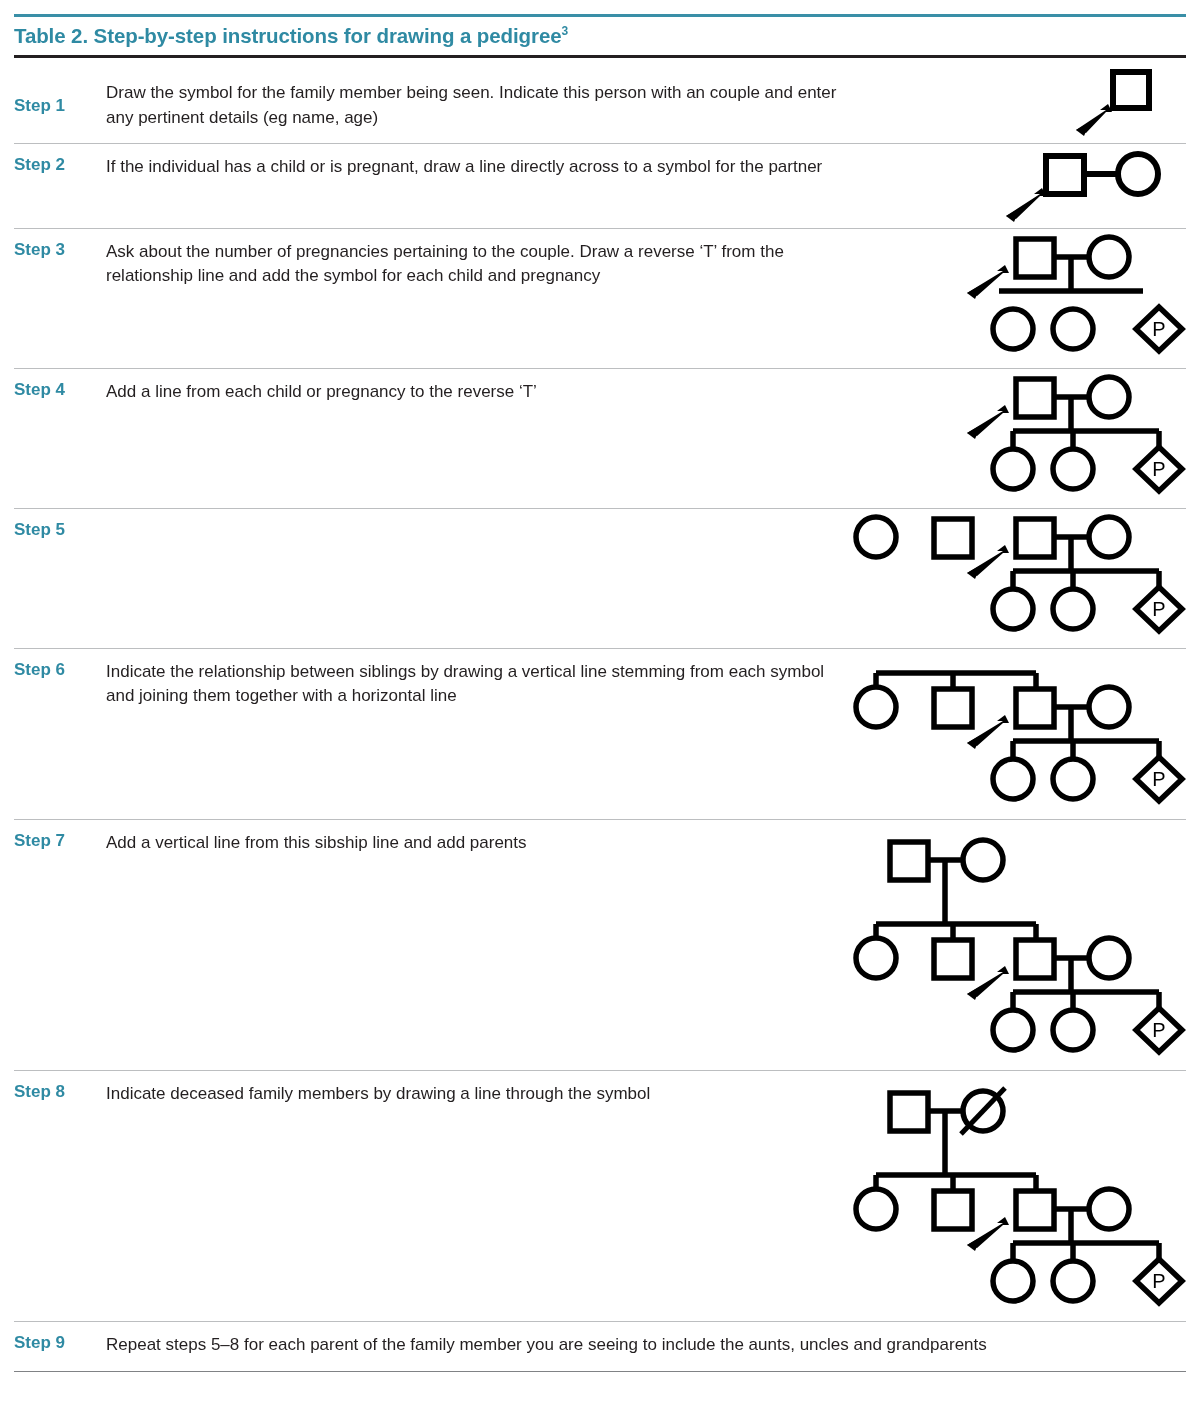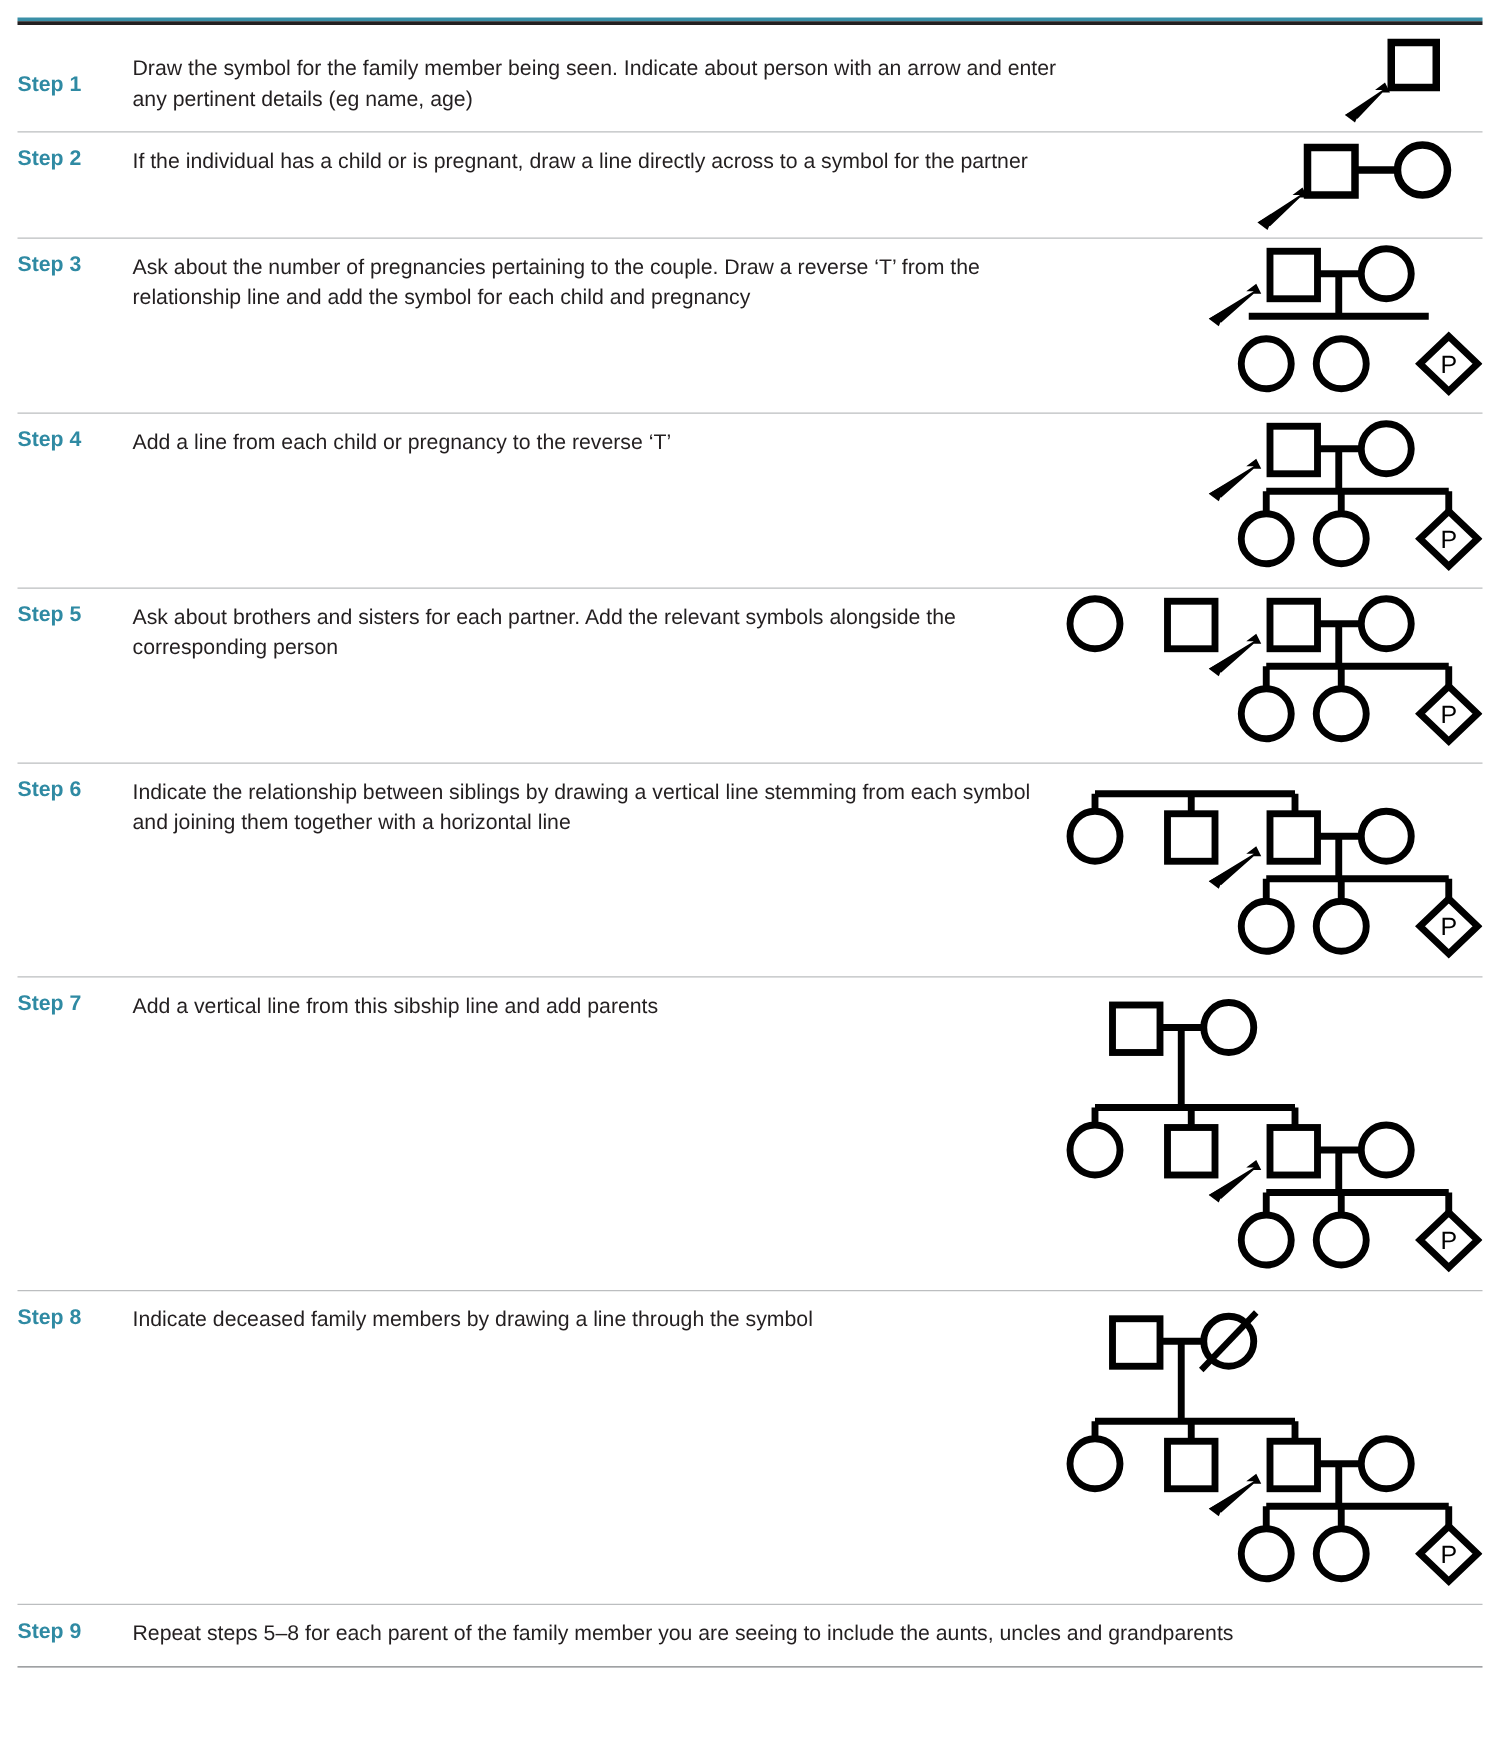--- a/index.html
+++ b/index.html
@@ -74,26 +74,29 @@
   }
   .fig-svg { display: block; }
 </style>
 </head>
 <body>
 
 <div class="table-wrap">
 
   <div class="rule-top"></div>
 
+  <div class="title">
+    <span>Table 2. Step-by-step instructions for drawing a pedigree</span><sup>3</sup>
+  </div>
 
   <div class="rule-head"></div>
 
   <div class="row" style="min-height:86px;align-items:center;">
     <div class="step-label">Step 1</div>
-    <div class="step-text">Draw the symbol for the family member being seen. Indicate about person with an arrow and enter any pertinent details (eg name, age)</div>
+    <div class="step-text">Draw the symbol for the family member being seen. Indicate this person with an couple and enter any pertinent details (eg name, age)</div>
     <div class="step-fig">
       <svg class="fig-svg" width="130" height="80" viewBox="0 0 130 80">
         <g fill="none" stroke="#000" stroke-width="6">
           <rect x="57" y="12" width="36" height="36"></rect>
         </g>
         <g fill="#000">
           <path d="M20 70 L50 50 L44 50 L52 44 L56 52 L50 52 L30 73 Z"></path>
           <path d="M20 70 L34 62 L28 76 Z"></path>
         </g>
       </svg>
@@ -167,21 +170,20 @@
         <g fill="#000">
           <path d="M6 64 L42 42 L36 42 L44 36 L48 44 L42 44 L16 67 Z"></path>
           <path d="M6 64 L20 56 L14 70 Z"></path>
         </g>
       </svg>
     </div>
   </div>
 
   <div class="row" style="min-height:140px;">
     <div class="step-label">Step 5</div>
-    <div class="step-text">Ask about brothers and sisters for each partner. Add the relevant symbols alongside the corresponding person</div>
     <div class="step-fig" style="padding-bottom:8px;">
       <svg class="fig-svg" width="340" height="130" viewBox="0 0 340 130">
         <g fill="none" stroke="#000" stroke-width="5.5">
 
           <circle cx="30" cy="28" r="20"></circle>
           <rect x="88" y="10" width="38" height="38"></rect>
 
           <line x1="208" y1="28" x2="243" y2="28"></line>
           <line x1="225" y1="28" x2="225" y2="62"></line>
           <line x1="167" y1="62" x2="313" y2="62"></line>

